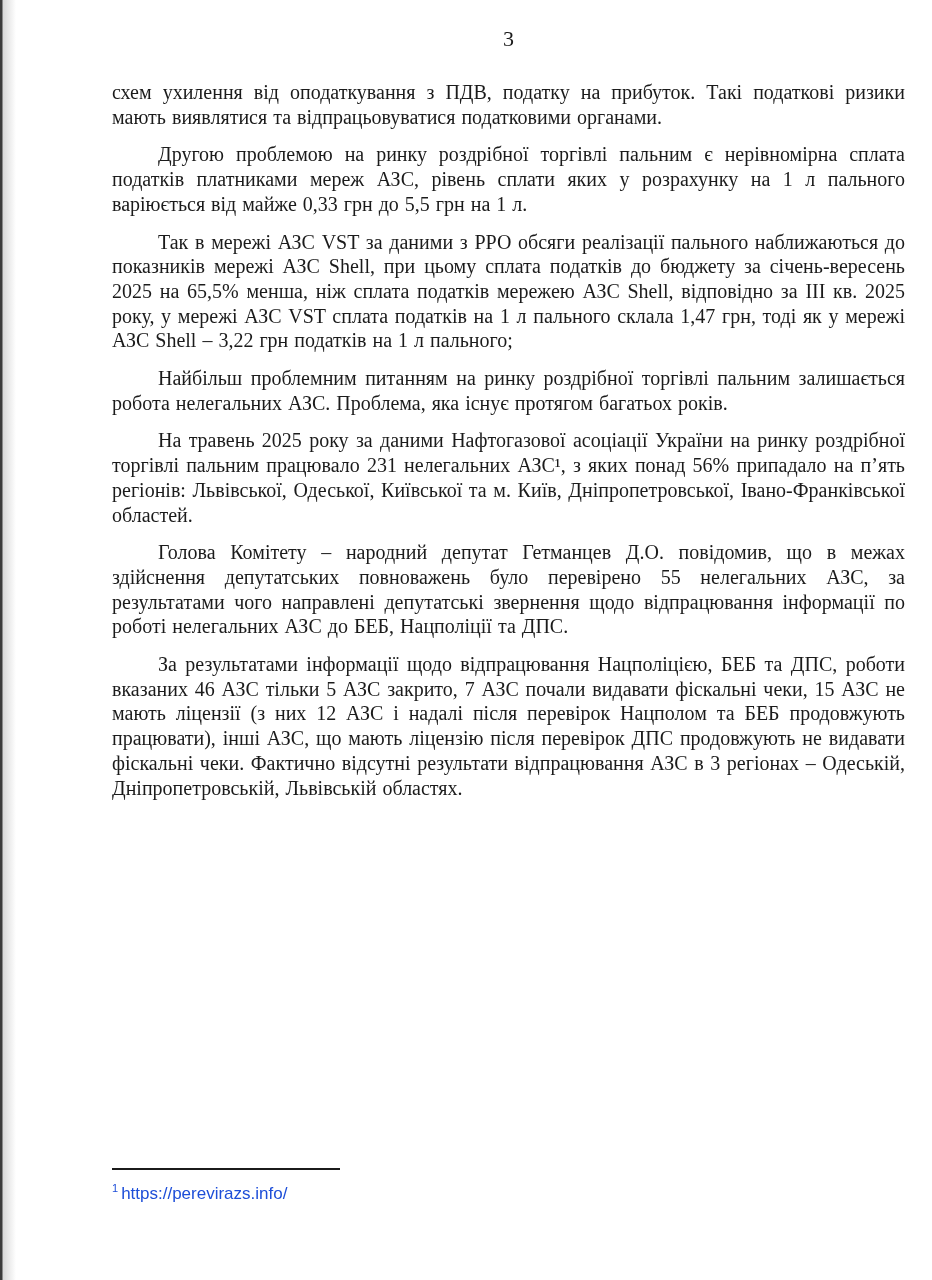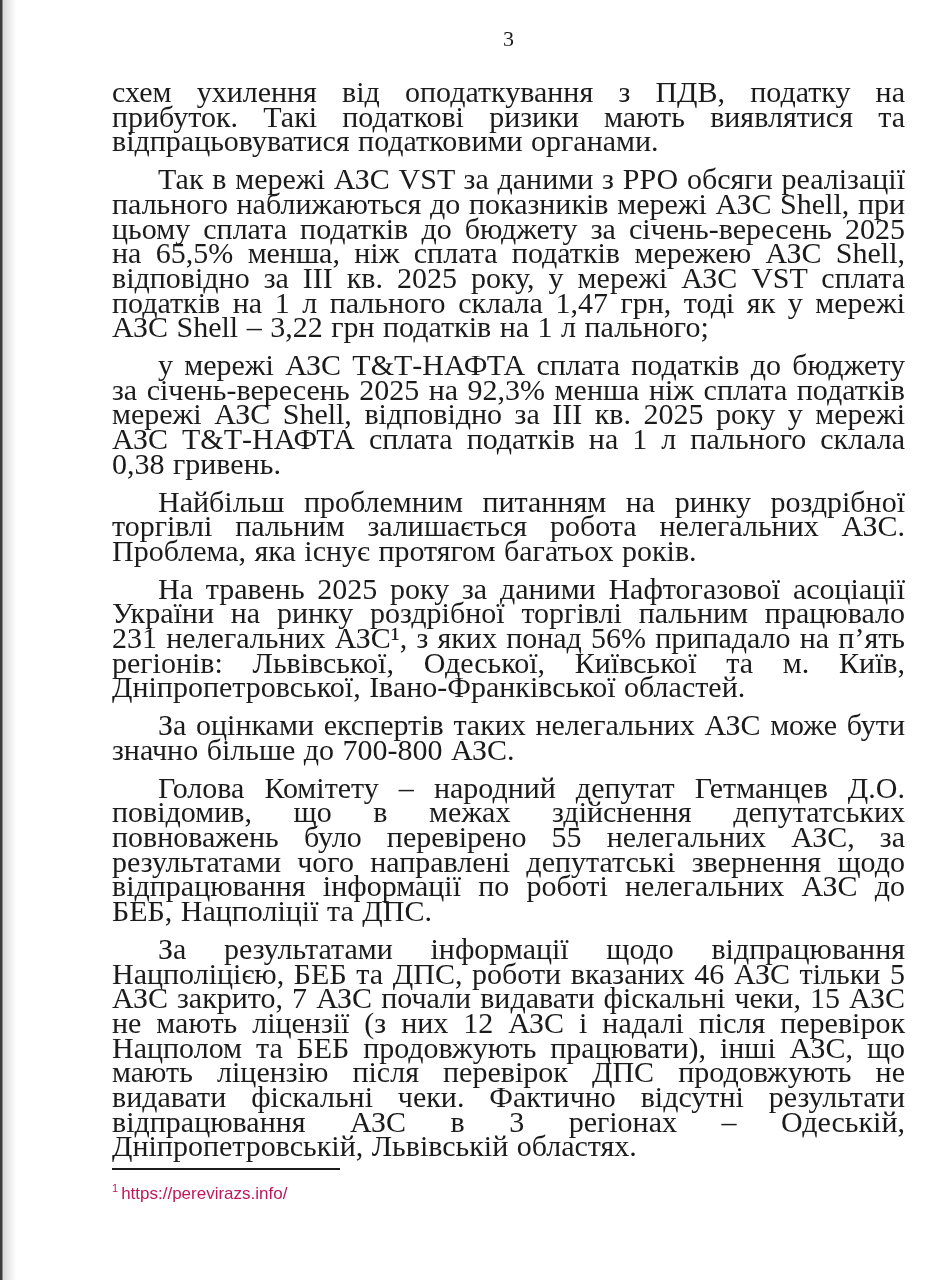--- a/index.html
+++ b/index.html
@@ -42,21 +42,21 @@
     line-height: 26px;
   }
   .content {
     position: absolute;
     top: 80px;
     left: 112px;
     width: 793px;
   }
   .content p {
     margin: 0 0 13px 0;
-    font-size: 30px;
+    font-size: 20px;
     line-height: 24.7px;
     text-align: justify;
     word-spacing: 1px;
   }
   .content p.indent {
     text-indent: 46px;
   }
   .footnote-area {
     position: absolute;
     left: 112px;
@@ -66,43 +66,42 @@
   .footnote-rule {
     width: 228px;
     height: 2px;
     background: var(--text-color, #1b1b1b);
     margin-bottom: 8px;
   }
   .footnote {
     font-family: "Liberation Sans", sans-serif;
     font-size: 17px;
     line-height: 21px;
-    color: #be185d;
+    color: #1d4ed8;
   }
   .footnote sup {
     font-size: 11px;
     margin-right: 3px;
   }
 </style>
 </head>
 <body>
 
 <div class="page">
 
   <div class="scan-edge"></div>
 
   <div class="page-number">3</div>
 
   <div class="content" id="paragraphs">
       <p>схем ухилення від оподаткування з ПДВ, податку на прибуток. Такі податкові ризики мають виявлятися та відпрацьовуватися податковими органами.</p>
+      <p class="indent">Другою проблемою на ринку роздрібної торгівлі пальним є нерівномірна сплата податків платниками мереж АЗС, рівень сплати яких у розрахунку на 1 л пального варіюється від майже 0,33 грн до 5,5 грн на 1 л.</p>
       <p class="indent">Так в мережі АЗС VST за даними з РРО обсяги реалізації пального наближаються до показників мережі АЗС Shell, при цьому сплата податків до бюджету за січень-вересень 2025 на 65,5% менша, ніж сплата податків мережею АЗС Shell, відповідно за III кв. 2025 року, у мережі АЗС VST сплата податків на 1 л пального склала 1,47 грн, тоді як у мережі АЗС Shell – 3,22 грн податків на 1 л пального;</p>
-      <p class="indent">у мережі АЗС Т&amp;Т-НАФТА сплата податків до бюджету за січень-вересень 2025 на 92,3% менша ніж сплата податків мережі АЗС Shell, відповідно за III кв. 2025 року у мережі АЗС Т&amp;Т-НАФТА сплата податків на 1 л пального склала 0,38 гривень.</p>
       <p class="indent">Найбільш проблемним питанням на ринку роздрібної торгівлі пальним залишається робота нелегальних АЗС. Проблема, яка існує протягом багатьох років.</p>
       <p class="indent">На травень 2025 року за даними Нафтогазової асоціації України на ринку роздрібної торгівлі пальним працювало 231 нелегальних АЗС¹, з яких понад 56% припадало на п’ять регіонів: Львівської, Одеської, Київської та м. Київ, Дніпропетровської, Івано-Франківської областей.</p>
-      <p class="indent">За оцінками експертів таких нелегальних АЗС може бути значно більше до 700-800 АЗС.</p>
       <p class="indent">Голова Комітету – народний депутат Гетманцев Д.О. повідомив, що в межах здійснення депутатських повноважень було перевірено 55 нелегальних АЗС, за результатами чого направлені депутатські звернення щодо відпрацювання інформації по роботі нелегальних АЗС до БЕБ, Нацполіції та ДПС.</p>
       <p class="indent">За результатами інформації щодо відпрацювання Нацполіцією, БЕБ та ДПС, роботи вказаних 46 АЗС тільки 5 АЗС закрито, 7 АЗС почали видавати фіскальні чеки, 15 АЗС не мають ліцензії (з них 12 АЗС і надалі після перевірок Нацполом та БЕБ продовжують працювати), інші АЗС, що мають ліцензію після перевірок ДПС продовжують не видавати фіскальні чеки. Фактично відсутні результати відпрацювання АЗС в 3 регіонах – Одеській, Дніпропетровській, Львівській областях.</p>
     </div>
 
   <div class="footnote-area">
     <div class="footnote-rule"></div>
     <div class="footnote">
       <sup>1</sup><span>https://perevirazs.info/</span>
     </div>
   </div>

